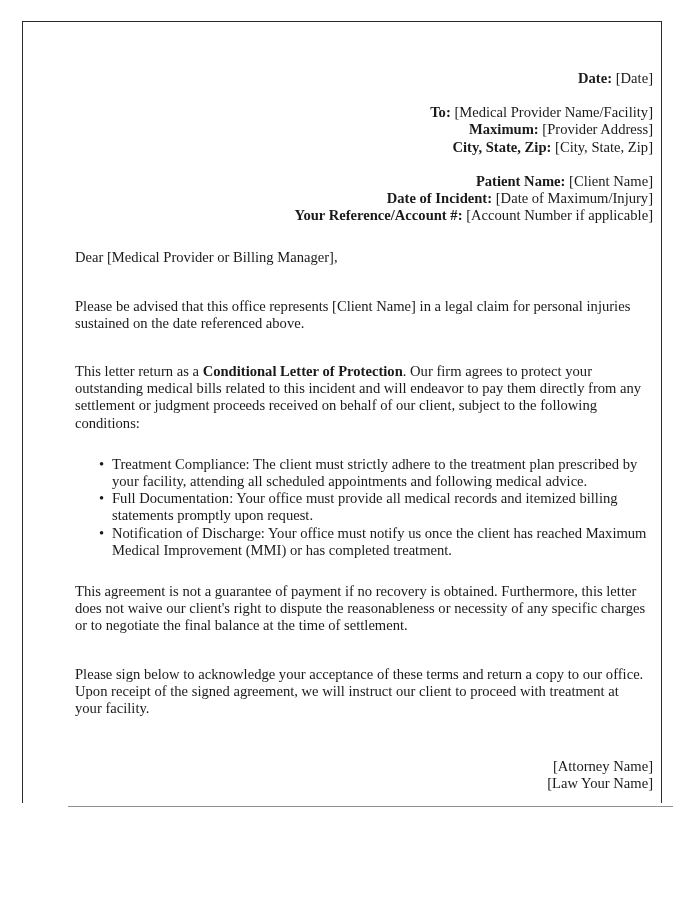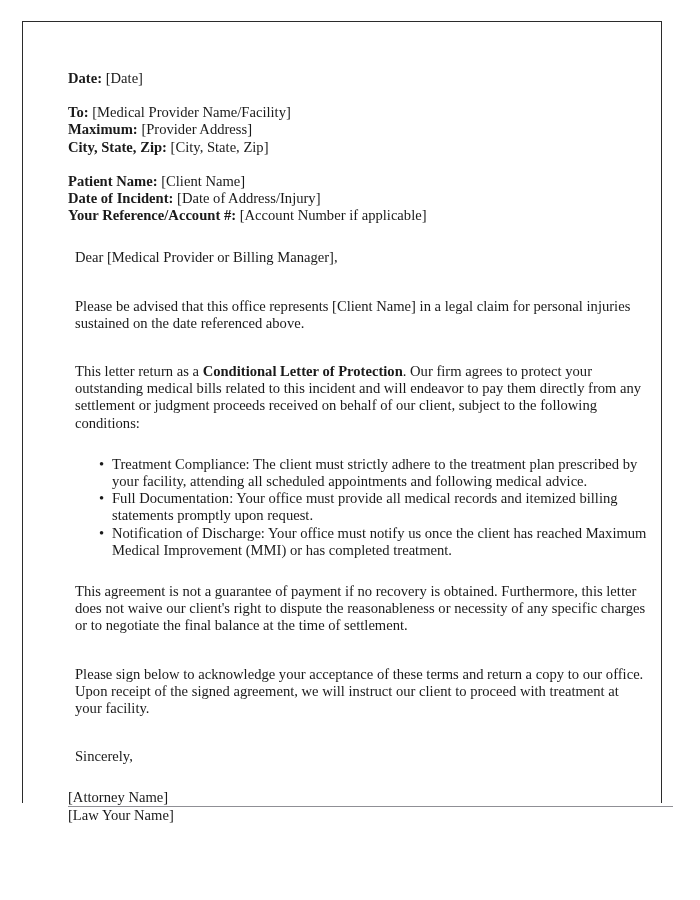--- a/index.html
+++ b/index.html
@@ -36,20 +36,21 @@
     position: absolute;
     left: 45px;
     top: 48px;
     width: 585px;
     font-size: 14.6px;
     line-height: 17.2px;
   }
 
   .block {
     margin: 0;
+    text-align: right;
   }
   .gap-md  { height: 17px; }
   .gap-lg  { height: 18px; }
 
   .line {
     white-space: nowrap;
   }
 
   .lbl {
     font-weight: bold;
@@ -123,21 +124,21 @@
 
     <div class="gap-md"></div>
 
     <div class="block">
       <div class="line">
         <span class="lbl">Patient Name:</span> 
         <span>[Client Name]</span>
       </div>
       <div class="line">
         <span class="lbl">Date of Incident:</span> 
-        <span>[Date of Address/Injury]</span>
+        <span>[Date of Maximum/Injury]</span>
       </div>
       <div class="line">
         <span class="lbl">Your Reference/Account #:</span> 
         <span>[Account Number if applicable]</span>
       </div>
     </div>
 
     <div class="gap-lg"></div>
 
     <p class="para">Dear [Medical Provider or Billing Manager],</p>
@@ -161,21 +162,20 @@
     <div class="gap-md"></div>
 
     <p class="para">This agreement is not a guarantee of payment if no recovery is obtained. Furthermore, this letter does not waive our client's right to dispute the reasonableness or necessity of any specific charges or to negotiate the final balance at the time of settlement.</p>
 
     <div class="gap-md"></div>
 
     <p class="para">Please sign below to acknowledge your acceptance of these terms and return a copy to our office. Upon receipt of the signed agreement, we will instruct our client to proceed with treatment at your facility.</p>
 
     <div class="gap-md"></div>
 
-    <p class="para">Sincerely,</p>
 
     <div class="gap-md"></div>
 
     <div class="block">
       <div class="line">[Attorney Name]</div>
       <div class="line">[Law Your Name]</div>
     </div>
 
   </div>
 

